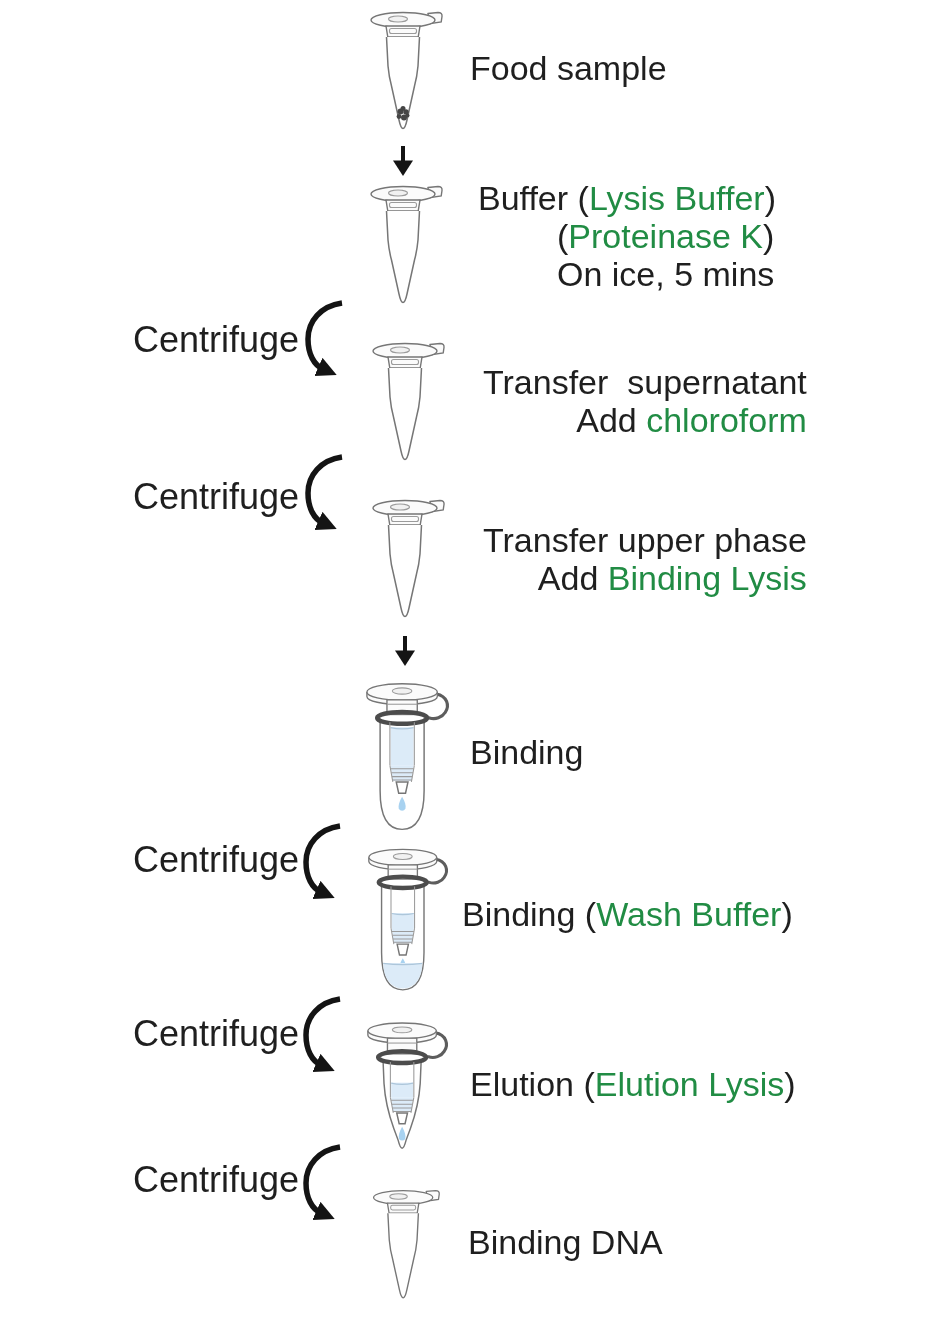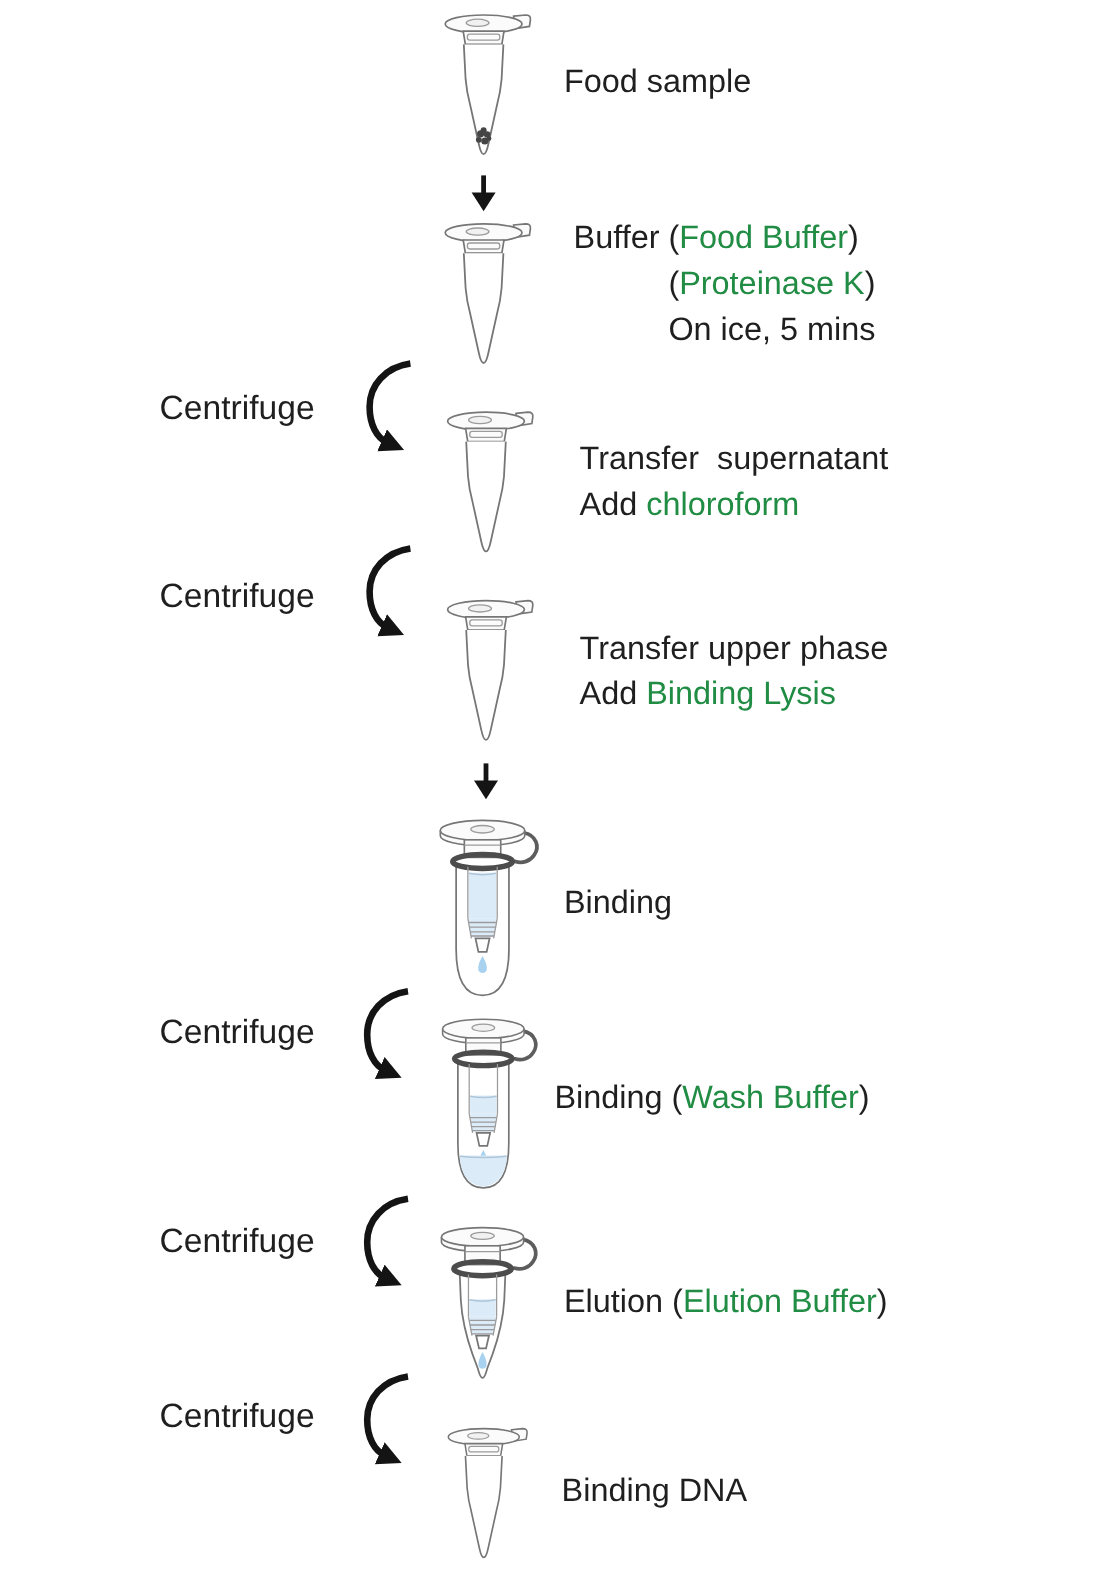--- a/index.html
+++ b/index.html
@@ -9,22 +9,22 @@
     --drop:#a8d2f0;
     --outline:#767676;
     --ring:#4c4c4c;
     --arrow:#141414;
   }
   html,body{margin:0;padding:0;background:#fff;}
   .canvas{
     position:relative;width:926px;height:1320px;background:#ffffff;
     font-family:"Liberation Sans", sans-serif;color:var(--text);overflow:hidden;
   }
-  .lbl{position:absolute;font-size:27px;line-height:38px;white-space:nowrap;}
-  .centrifuge{position:absolute;left:133px;font-size:28px;line-height:38px;white-space:nowrap;}
+  .lbl{position:absolute;font-size:34px;line-height:38px;white-space:nowrap;text-align:right;}
+  .centrifuge{position:absolute;left:133px;font-size:36px;line-height:38px;white-space:nowrap;}
   .green{color:var(--green);}
   .pre{white-space:pre;}
   svg{position:absolute;display:block;}
   .cap{fill:#fbfbfb;stroke:var(--outline);stroke-width:1.4;}
   .body{fill:#ffffff;stroke:var(--outline);stroke-width:1.5;}
   .thin{fill:none;stroke:#9b9b9b;stroke-width:1.1;}
   .thinf{fill:#f1f1f1;stroke:#9b9b9b;stroke-width:1.1;}
   .liquid{fill:var(--liquid);stroke:none;}
   .liqtop{fill:none;stroke:#adc6da;stroke-width:1.3;}
   .ring{fill:none;stroke:var(--ring);stroke-width:4.6;}
@@ -76,21 +76,21 @@
     <path class="cap" d="M63 3.5 L73 2.5 Q77.5 2.5 77 6.5 L76.2 12 L64.5 13.8 Z"></path>
     <ellipse class="cap" cx="38" cy="10" rx="32" ry="7.5"></ellipse>
     <ellipse class="thinf" cx="33" cy="9" rx="9.5" ry="3"></ellipse>
     <path class="cap" d="M21 16 L55 16 L53.2 27 L22.8 27 Z"></path>
     <rect class="thin" x="24.5" y="18.5" width="27" height="5" rx="2"></rect>
     <path class="liquid" d="M23.3 57 Q38 59.5 52.7 57 Q51.8 67 49.5 76 L42 110 Q40.2 117.6 38 117.6 Q35.8 117.6 34 110 L26.5 76 Q24.2 67 23.3 57 Z"></path>
     <path class="liqtop" d="M23.3 57 Q38 59.5 52.7 57"></path>
     <path class="body" fill="none" d="M21.5 27 L23 56 Q24 67 26.5 76 L34 110 Q35.8 118.5 38 118.5 Q40.2 118.5 42 110 L49.5 76 Q52 67 53 56 L54.5 27"></path>
   </svg>
   <div class="lbl" style="left:478px;top:179px">
-    <span>Buffer (</span><span class="green">Food Buffer</span><span>)</span>
+    <span>Buffer (</span><span class="green">Lysis Buffer</span><span>)</span>
   </div>
   <div class="lbl" style="left:557px;top:217px">
     <div><span>(</span><span class="green">Proteinase K</span><span>)</span></div>
     <div>On ice, 5 mins</div>
   </div>
 
   <div class="centrifuge" style="top:321px"><span>Centrifuge</span></div>
   <svg style="left:301px;top:299px" width="52" height="80" viewBox="0 0 52 80">
     <path class="arcpath" d="M41 4 C 20 7 7 22 7 40 C 7 55 13 66 22 70" marker-end="url(#ah)"></path>
   </svg>
@@ -203,21 +203,21 @@
     <path class="liquid" d="M28.8 63 H51.2 V78 H28.8 Z"></path>
     <path class="liqtop" d="M28.8 63.5 Q40 66 51.2 63.5"></path>
     <path class="liquid" d="M28.9 78 L51.1 78 L49.4 93 L30.6 93 Z"></path>
     <path class="thin" d="M28 42 L28 78 M52 42 L52 78"></path>
     <path class="thin" d="M28 78 L31 94 M52 78 L49 94"></path>
     <path class="thin" d="M28.7 81 H51.3 M29.3 85 H50.7 M30 89 H50 M30.6 92.5 H49.4"></path>
     <path class="body" d="M34.5 94 H45.5 L43 105 H37 Z"></path>
     <path class="drop" d="M40 108 C 37.2 113 36 117 36.8 120.5 A 3.8 3.8 0 0 0 43.2 120.5 C 44 117 42.8 113 40 108 Z"></path>
   </svg>
   <div class="lbl" style="left:470px;top:1065px">
-    <span>Elution (</span><span class="green">Elution Buffer</span><span>)</span>
+    <span>Elution (</span><span class="green">Elution Lysis</span><span>)</span>
   </div>
 
   <div class="centrifuge" style="top:1161px"><span>Centrifuge</span></div>
   <svg style="left:299px;top:1143px" width="52" height="80" viewBox="0 0 52 80">
     <path class="arcpath" d="M41 4 C 20 7 7 22 7 40 C 7 55 13 66 22 70" marker-end="url(#ah)"></path>
   </svg>
 
   <svg style="left:368px;top:1188px" width="74" height="117" viewBox="0 0 80 126">
     <path class="cap" d="M63 3.5 L73 2.5 Q77.5 2.5 77 6.5 L76.2 12 L64.5 13.8 Z"></path>
     <ellipse class="cap" cx="38" cy="10" rx="32" ry="7.5"></ellipse>

